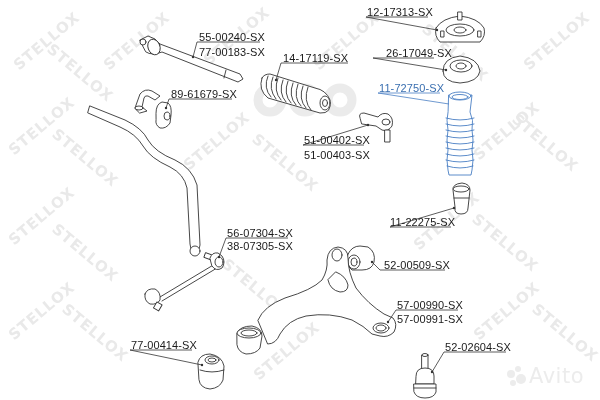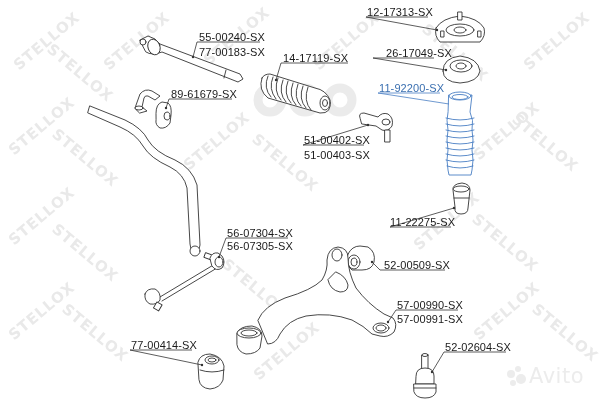--- a/index.html
+++ b/index.html
@@ -211,26 +211,26 @@
         <circle cx="432" cy="372" r="1.2"></circle>
     </g>
   </svg>
 
   <div class="lbl" style="left:199px;top:31px">55-00240-SX</div>
   <div class="lbl" style="left:199px;top:46px">77-00183-SX</div>
   <div class="lbl" style="left:171px;top:88px">89-61679-SX</div>
   <div class="lbl" style="left:283px;top:52px">14-17119-SX</div>
   <div class="lbl" style="left:367px;top:6px">12-17313-SX</div>
   <div class="lbl" style="left:386px;top:47px">26-17049-SX</div>
-  <div class="lbl hl" style="left:379px;top:82px">11-92200-SX</div>
+  <div class="lbl hl" style="left:379px;top:82px">11-72750-SX</div>
   <div class="lbl" style="left:304px;top:134px">51-00402-SX</div>
   <div class="lbl" style="left:304px;top:149px">51-00403-SX</div>
   <div class="lbl" style="left:390px;top:216px">11-22275-SX</div>
   <div class="lbl" style="left:227px;top:227px">56-07304-SX</div>
-  <div class="lbl" style="left:227px;top:240px">56-07305-SX</div>
+  <div class="lbl" style="left:227px;top:240px">38-07305-SX</div>
   <div class="lbl" style="left:384px;top:259px">52-00509-SX</div>
   <div class="lbl" style="left:397px;top:299px">57-00990-SX</div>
   <div class="lbl" style="left:397px;top:313px">57-00991-SX</div>
   <div class="lbl" style="left:131px;top:339px">77-00414-SX</div>
   <div class="lbl" style="left:445px;top:341px">52-02604-SX</div>
 
   <div class="avito">
     <svg width="95" height="30" viewBox="0 0 95 30" style="position:absolute;left:0;top:0">
       <g fill="#ececec">
         <circle cx="6" cy="12" r="4"></circle>

